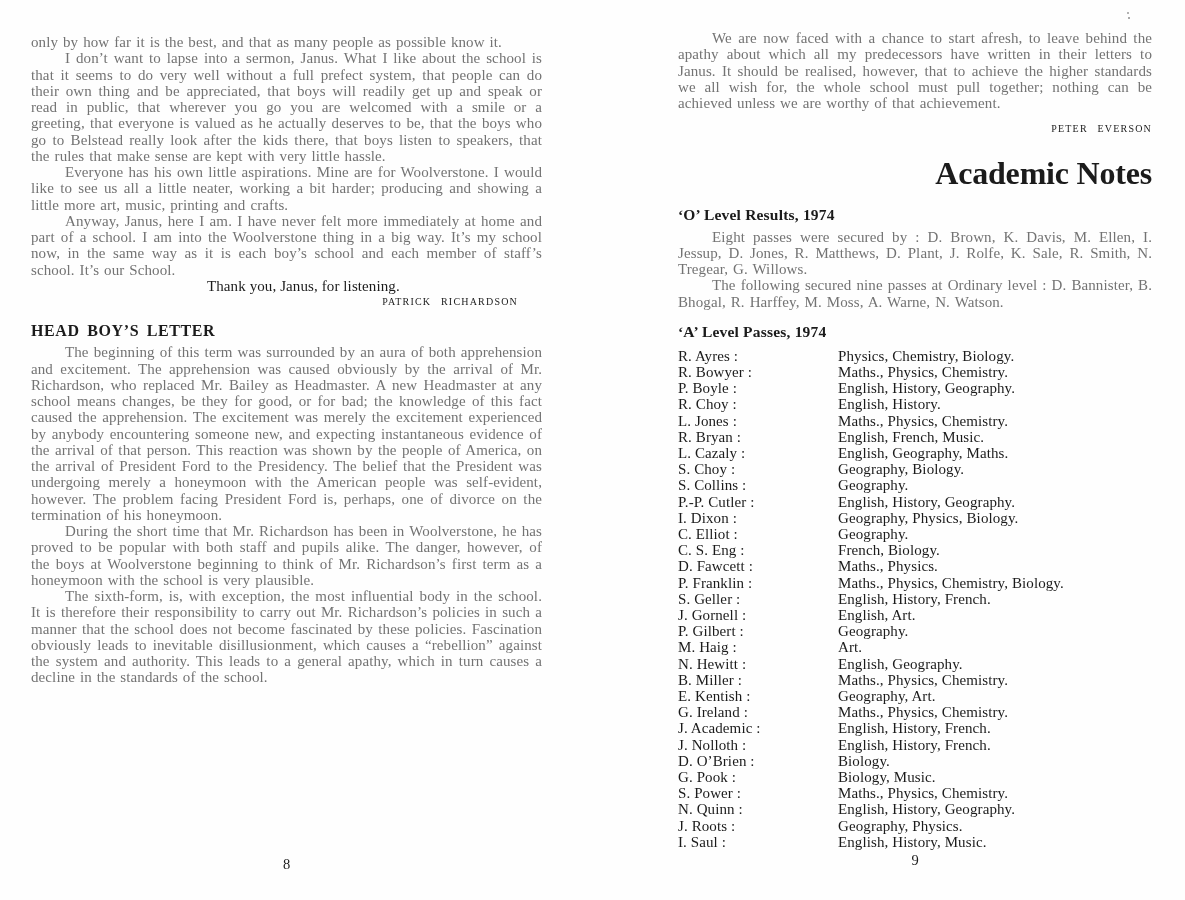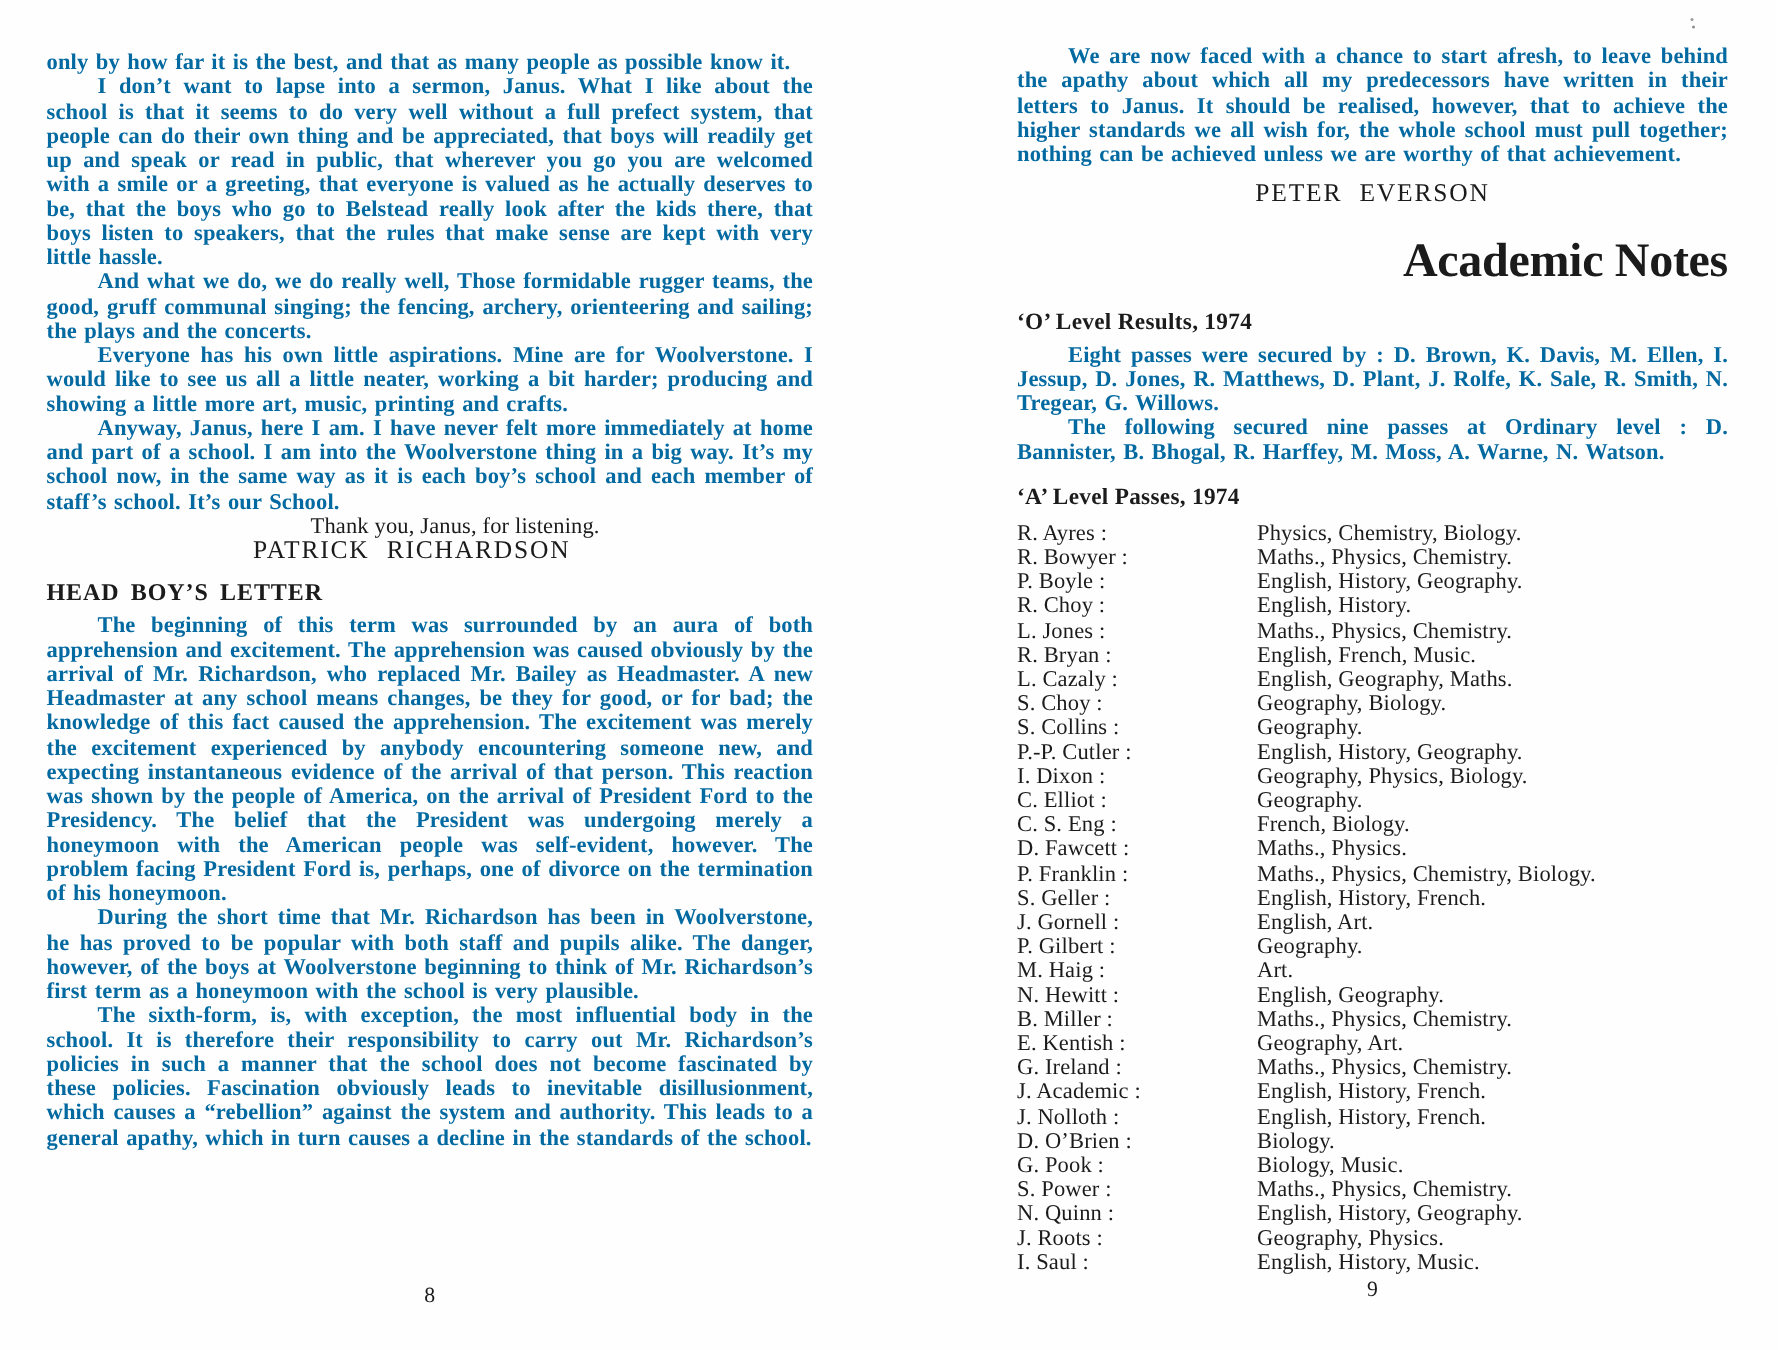--- a/index.html
+++ b/index.html
@@ -24,37 +24,36 @@
   .page-right { left: 678px; width: 474px; height: 850px; top: 30px; }
 
   .body-text {
     margin: 0;
     font-size: 15px;
     line-height: 16.25px;
     text-align: justify;
     text-indent: 34px;
     letter-spacing: 0.1px;
     word-spacing: 1.1px;
-    color: #0369a1;
-    font-weight: bold;
+    color: #737373;
   }
   .no-indent { text-indent: 0; }
 
   .thank-line {
     margin: 0;
     font-size: 15px;
     line-height: 16.25px;
     padding-left: 176px;
     letter-spacing: 0.1px;
   }
   .signature {
     margin: 0;
-    font-size: 17px;
+    font-size: 10px;
     line-height: 16.25px;
-    text-align: center;
+    text-align: right;
     letter-spacing: 1.2px;
     word-spacing: 6px;
     font-weight: normal;
     font-family: Liberation Serif, serif;
   }
   .sig-left { padding-right: 24px; }
   .sig-right { margin-top: 10px; }
 
   .section-heading {
     margin: 12px 0 4px 0;
@@ -112,21 +111,20 @@
 </head>
 <body>
 
 <div class="spread">
 
   <div class="speck"></div>
 
   <div class="page page-left">
     <p class="body-text no-indent">only by how far it is the best, and that as many people as possible know it.</p>
     <p class="body-text">I don’t want to lapse into a sermon, Janus. What I like about the school is that it seems to do very well without a full prefect system, that people can do their own thing and be appreciated, that boys will readily get up and speak or read in public, that wherever you go you are welcomed with a smile or a greeting, that everyone is valued as he actually deserves to be, that the boys who go to Belstead really look after the kids there, that boys listen to speakers, that the rules that make sense are kept with very little hassle.</p>
-    <p class="body-text">And what we do, we do really well, Those formidable rugger teams, the good, gruff communal singing; the fencing, archery, orienteering and sailing; the plays and the concerts.</p>
     <p class="body-text">Everyone has his own little aspirations. Mine are for Woolverstone. I would like to see us all a little neater, working a bit harder; producing and showing a little more art, music, printing and crafts.</p>
     <p class="body-text">Anyway, Janus, here I am. I have never felt more immediately at home and part of a school. I am into the Woolverstone thing in a big way. It’s my school now, in the same way as it is each boy’s school and each member of staff’s school. It’s our School.</p>
     <p class="thank-line">Thank you, Janus, for listening.</p>
     <p class="signature sig-left">PATRICK RICHARDSON</p>
     <h2 class="section-heading">HEAD BOY’S LETTER</h2>
     <p class="body-text">The beginning of this term was surrounded by an aura of both apprehension and excitement. The apprehension was caused obviously by the arrival of Mr. Richardson, who replaced Mr. Bailey as Headmaster. A new Headmaster at any school means changes, be they for good, or for bad; the knowledge of this fact caused the apprehension. The excitement was merely the excitement experienced by anybody encountering someone new, and expecting instantaneous evidence of the arrival of that person. This reaction was shown by the people of America, on the arrival of President Ford to the Presidency. The belief that the President was undergoing merely a honeymoon with the American people was self-evident, however. The problem facing President Ford is, perhaps, one of divorce on the termination of his honeymoon.</p>
     <p class="body-text">During the short time that Mr. Richardson has been in Woolverstone, he has proved to be popular with both staff and pupils alike. The danger, however, of the boys at Woolverstone beginning to think of Mr. Richardson’s first term as a honeymoon with the school is very plausible.</p>
     <p class="body-text">The sixth-form, is, with exception, the most influential body in the school. It is therefore their responsibility to carry out Mr. Richardson’s policies in such a manner that the school does not become fascinated by these policies. Fascination obviously leads to inevitable disillusionment, which causes a “rebellion” against the system and authority. This leads to a general apathy, which in turn causes a decline in the standards of the school.</p>
     <div class="page-number">8</div>
   </div>

